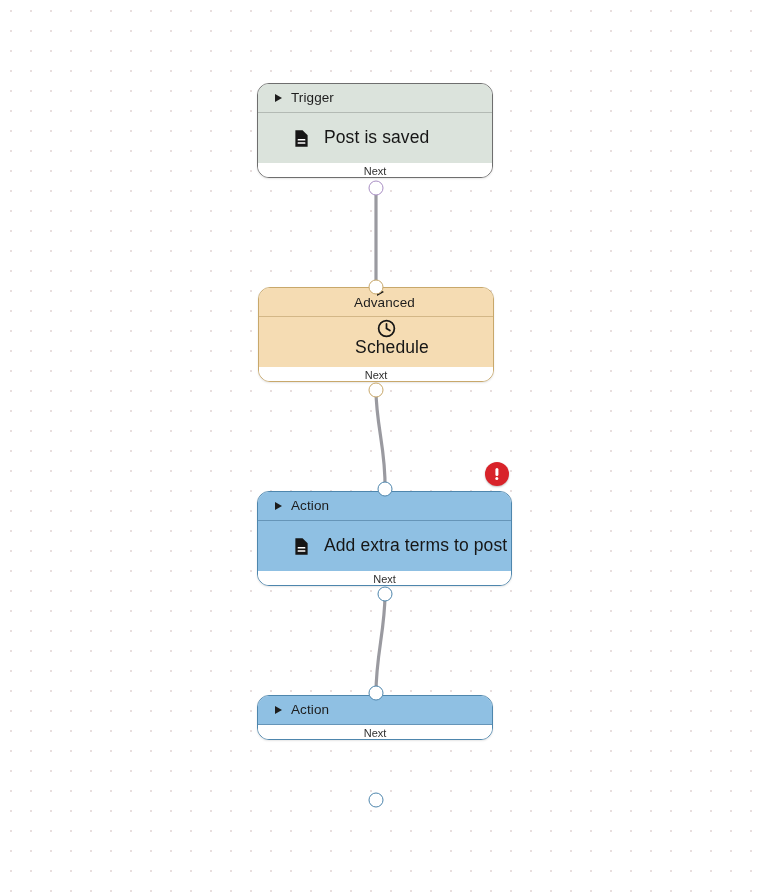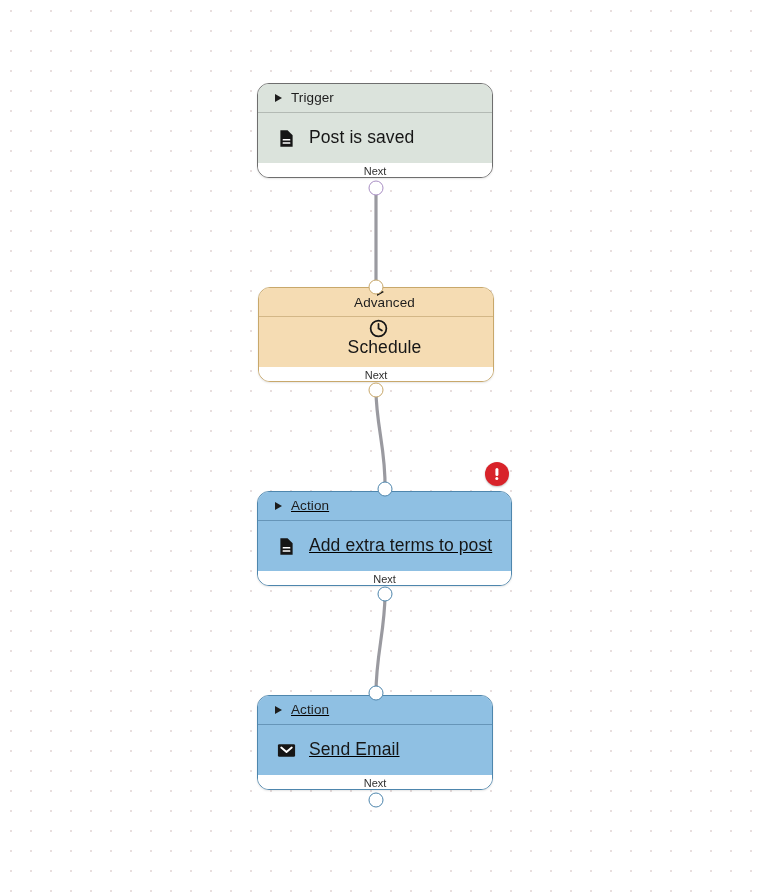--- a/index.html
+++ b/index.html
@@ -72,21 +72,21 @@
     font-size: 13.5px;
     color: #1d1d1d;
     letter-spacing: 0.1px;
     line-height: 1;
   }
 
   .node-body {
     height: 50px;
     display: flex;
     align-items: center;
-    padding-left: 17px;
+    padding-left: 32px;
     box-sizing: border-box;
   }
 
   .body-icon {
     width: 22px;
     height: 22px;
     flex: none;
     margin-right: 12px;
     display: flex;
     align-items: center;
@@ -120,21 +120,21 @@
   
   .tone-trigger .node-header,
   .tone-trigger .node-body { background: #dbe3dc; }
 
   .tone-advanced .node-header,
   .tone-advanced .node-body { background: #f5dcb3; flex-direction: column; }
   .tone-advanced { border-color: #c8a86b; }
   .tone-advanced .node-header { border-bottom-color: rgba(150,115,55,0.35); }
 
   .tone-action .node-header,
-  .tone-action .node-body { background: #8fc0e3; text-decoration: underline; }
+  .tone-action .node-body { background: #8fc0e3; }
   .tone-action { border-color: #4e86ad; }
   .tone-action .node-header { border-bottom-color: rgba(40,85,120,0.40); }
 
   
   .handle {
     position: absolute;
     width: 15px;
     height: 15px;
     border-radius: 50%;
     background: #ffffff;
@@ -248,29 +248,20 @@
           <span class="body-title">Add extra terms to post</span>
         </div>
         <div class="node-footer">
           <span class="footer-label">Next</span>
         </div>
       </div>
       <div class="node tone-action" style="left: 257px; top: 695px; width: 236px;">
         <div class="node-header">
           <span class="disclosure"></span>
           <span class="header-label">Action</span>
-        </div>
-        <div class="node-body">
-          <span class="body-icon">
-            <svg viewBox="0 0 24 24" width="21" height="21">
-              <rect x="2.2" y="4.8" width="19.6" height="14.4" rx="1.6" fill="#161616"></rect>
-              <path d="M6 8.6l6 5 6-5" fill="none" stroke="#ffffff" stroke-width="2.2" stroke-linecap="round" stroke-linejoin="round"></path>
-            </svg>
-          </span>
-          <span class="body-title">Send Email</span>
         </div>
         <div class="node-footer">
           <span class="footer-label">Next</span>
         </div>
       </div>
     </div>
   <div id="handles-layer">
       <div class="handle violet" style="left: 376px; top: 188px;"></div>
       <div class="handle tan" style="left: 376px; top: 287px;"></div>
       <div class="handle tan" style="left: 376px; top: 390px;"></div>

